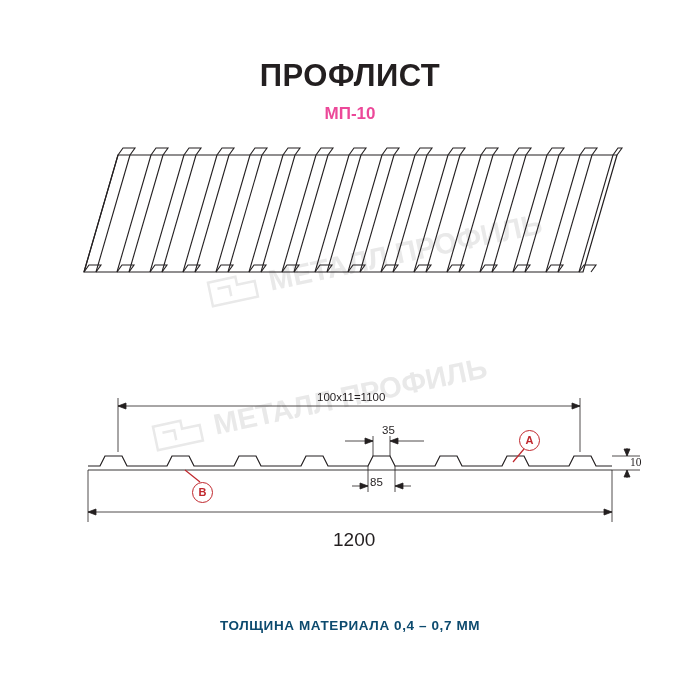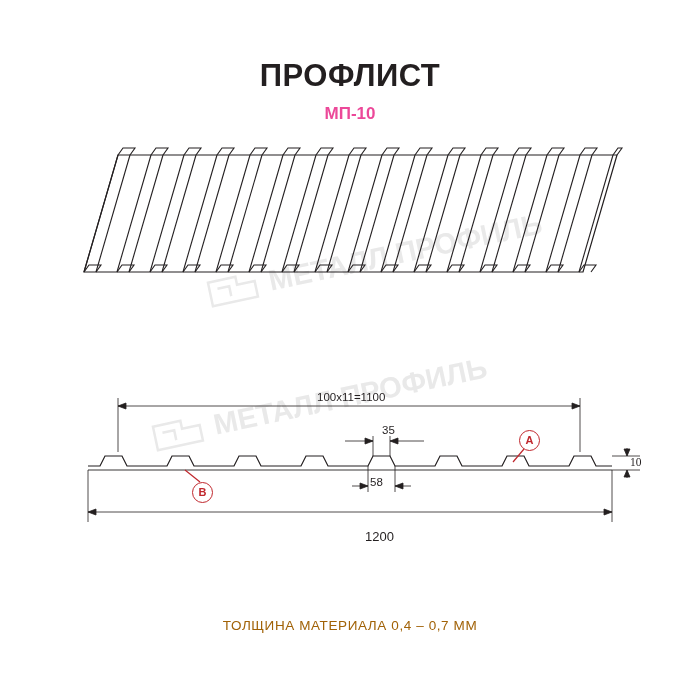--- a/index.html
+++ b/index.html
@@ -41,23 +41,23 @@
     font-weight: bold;
     color: #ec4899;
   }
   .footer-note {
     position: absolute;
     top: 618px;
     left: 0;
     width: 700px;
     text-align: center;
     font-size: 13.5px;
-    font-weight: normal;
+    font-weight: bold;
     letter-spacing: 0.6px;
-    color: #a16207;
+    color: #0c4a6e;
   }
   .drawing {
     position: absolute;
     top: 0;
     left: 0;
   }
   .wm {
     position: absolute;
     pointer-events: none;
   }
@@ -242,22 +242,22 @@
     </g>
 
     <g stroke="#c0272d" fill="none" stroke-width="1.2">
       <path d="M513 462 L524 449"></path>
       <path d="M185 470 L200 482"></path>
     </g>
   </svg>
 
   <div class="dim-text" style="top:391px; left:317px;">100х11=1100</div>
   <div class="dim-text" style="top:424px; left:382px;">35</div>
-  <div class="dim-text" style="top:476px; left:370px;">58</div>
-  <div class="dim-text" style="top:529px; left:333px; font-size:13px;margin-left:32px;">1200</div>
+  <div class="dim-text" style="top:476px; left:370px;">85</div>
+  <div class="dim-text" style="top:529px; left:333px; font-size:19px;">1200</div>
   <div class="dim-text" style="top:456px; left:630px;font-family:Liberation Serif, serif;">10</div>
 
   <div class="label-circle" style="top:430px; left:519px;">A</div>
   <div class="label-circle" style="top:482px; left:192px;">B</div>
 
   <div class="footer-note">ТОЛЩИНА МАТЕРИАЛА 0,4 – 0,7 ММ</div>
 
 </div>
 
 </body></html>

